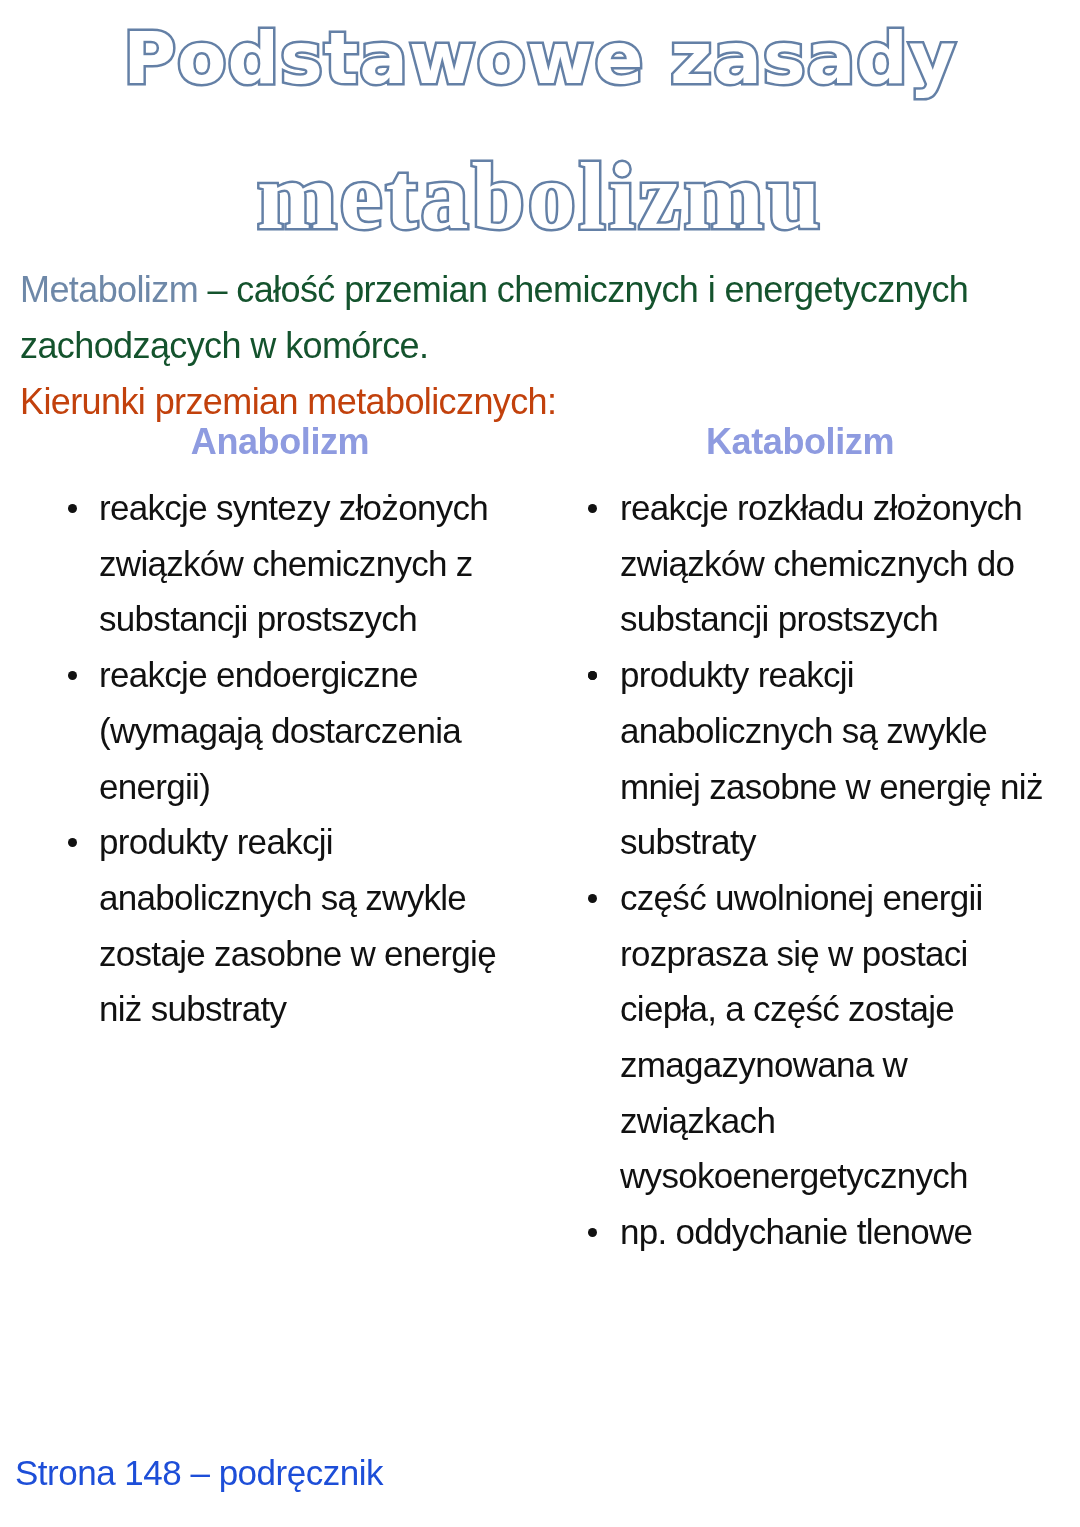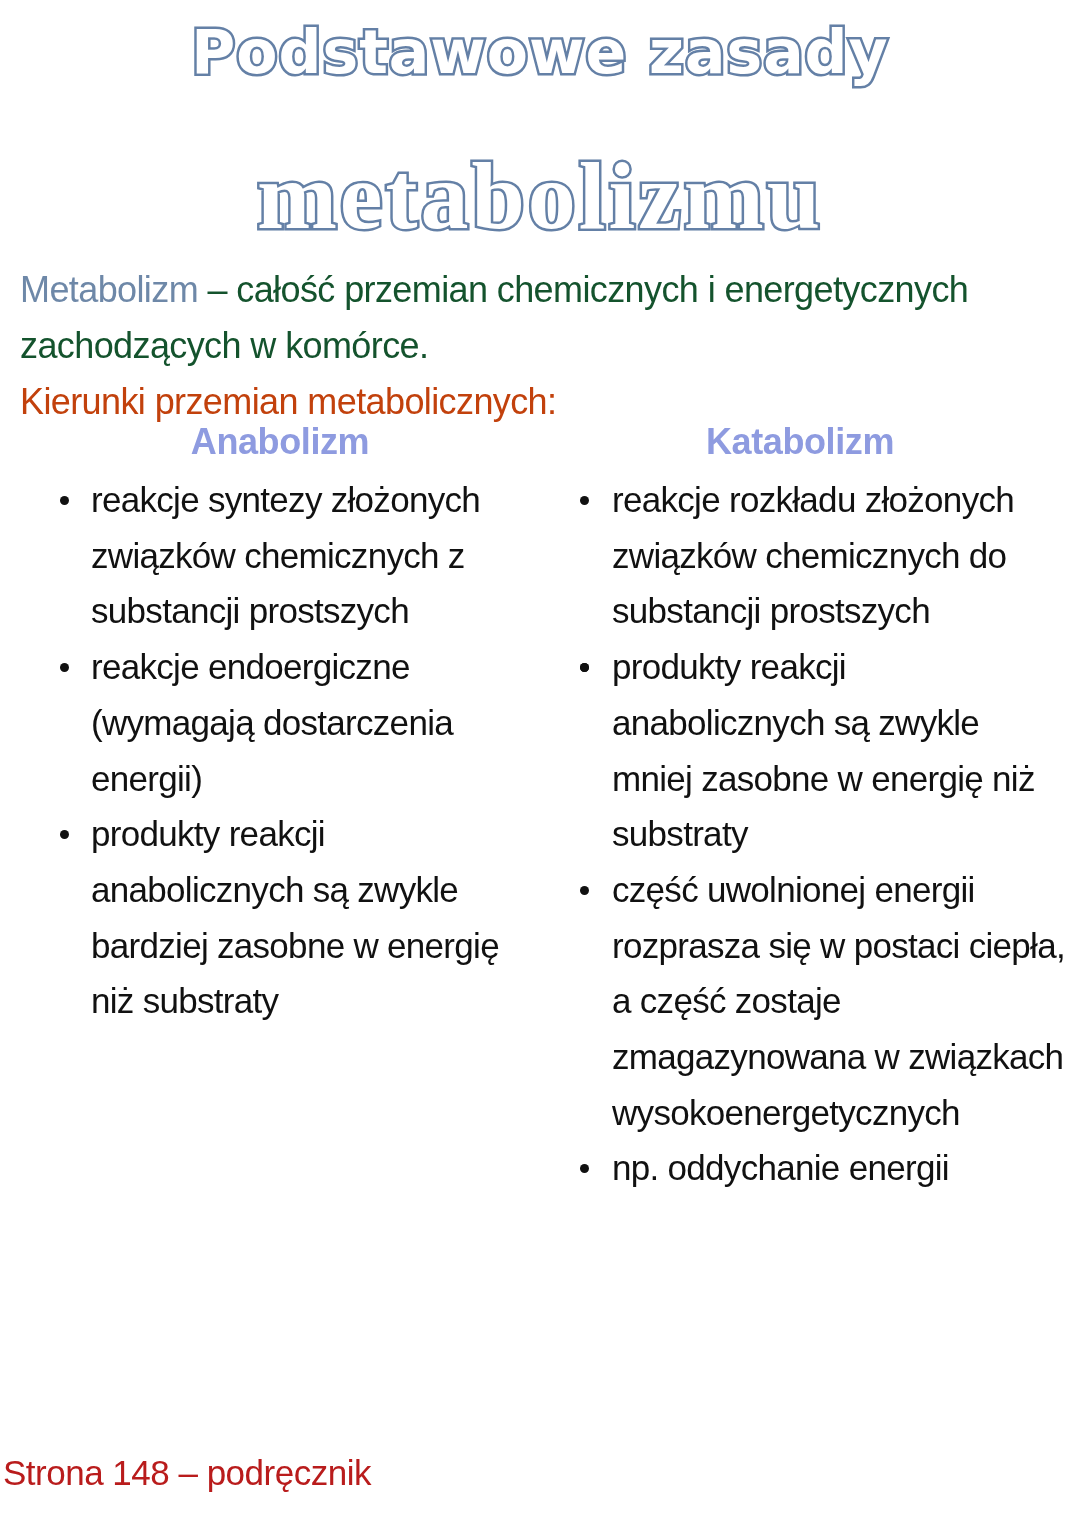--- a/index.html
+++ b/index.html
@@ -24,21 +24,21 @@
       font-weight: bold;
       color: #ffffff;
       -webkit-text-stroke: 5px #6480a6;
       paint-order: stroke fill;
       line-height: 1;
       letter-spacing: 2px;
       margin: 0;
     }
     .title.line1 {
       top: 22px;
-      font-size: 60px;
+      font-size: 72px;
       letter-spacing: 1px;
       text-align: center;
     }
     .title.line2 {
       top: 148px;
       font-size: 96px;
       letter-spacing: 3px;
       font-family: Liberation Serif, serif;
     }
 
@@ -73,21 +73,21 @@
       text-align: center;
       letter-spacing: -0.4px;
       margin: 0;
       padding-left: 0;
     }
     .column.left .col-heading { width: 500px; }
     .column.right .col-heading { width: 500px; }
 
     ul.points {
       list-style: none;
-      margin: 4px;
+      margin: 12px;
       padding: 0;
     }
     ul.points li {
       position: relative;
       padding-left: 57px;
       font-size: 35px;
       line-height: 55.7px;
       letter-spacing: -0.7px;
       color: #111111;
     }
@@ -99,52 +99,52 @@
       left: 26px;
       top: 24px;
       width: 9px;
       height: 9px;
       border-radius: 50%;
       background: #111111;
     }
 
     .footer {
       position: absolute;
-      left: 3px;
+      left: 15px;
       top: 1448px;
       font-size: 35px;
       line-height: 50px;
-      color: #b91c1c;
+      color: #1d4ed8;
       letter-spacing: -0.5px;
     }
   </style>
 </head>
 <body>
 
 <h1 class="title line1">Podstawowe zasady</h1>
 <h1 class="title line2">metabolizmu</h1>
 
 <div class="intro">
   <span class="term">Metabolizm</span><span class="plain"> – całość przemian chemicznych i energetycznych zachodzących w komórce.</span>
   <span class="subhead">Kierunki przemian metabolicznych:</span>
 </div>
 
 <section class="column left">
   <h2 class="col-heading">Anabolizm</h2>
   <ul class="points">
     <li><span class="bullet"></span><span>reakcje syntezy złożonych związków chemicznych z substancji prostszych</span></li>
     <li><span class="bullet"></span><span>reakcje endoergiczne (wymagają dostarczenia energii)</span></li>
-    <li><span class="bullet"></span><span>produkty reakcji anabolicznych są zwykle bardziej zasobne w energię niż substraty</span></li>
+    <li><span class="bullet"></span><span>produkty reakcji anabolicznych są zwykle zostaje zasobne w energię niż substraty</span></li>
   </ul>
 </section>
 
 <section class="column right">
   <h2 class="col-heading">Katabolizm</h2>
   <ul class="points">
     <li><span class="bullet"></span><span>reakcje rozkładu złożonych związków chemicznych do substancji prostszych</span></li>
     <li><span class="bullet"></span></li>
     <li><span class="bullet"></span><span>produkty reakcji anabolicznych są zwykle mniej zasobne w energię niż substraty</span></li>
     <li><span class="bullet"></span><span>część uwolnionej energii rozprasza się w postaci ciepła, a część zostaje zmagazynowana w związkach wysokoenergetycznych</span></li>
-    <li><span class="bullet"></span><span>np. oddychanie energii</span></li>
+    <li><span class="bullet"></span><span>np. oddychanie tlenowe</span></li>
   </ul>
 </section>
 
 <div class="footer">Strona 148 – podręcznik</div>
 
 </body></html>

